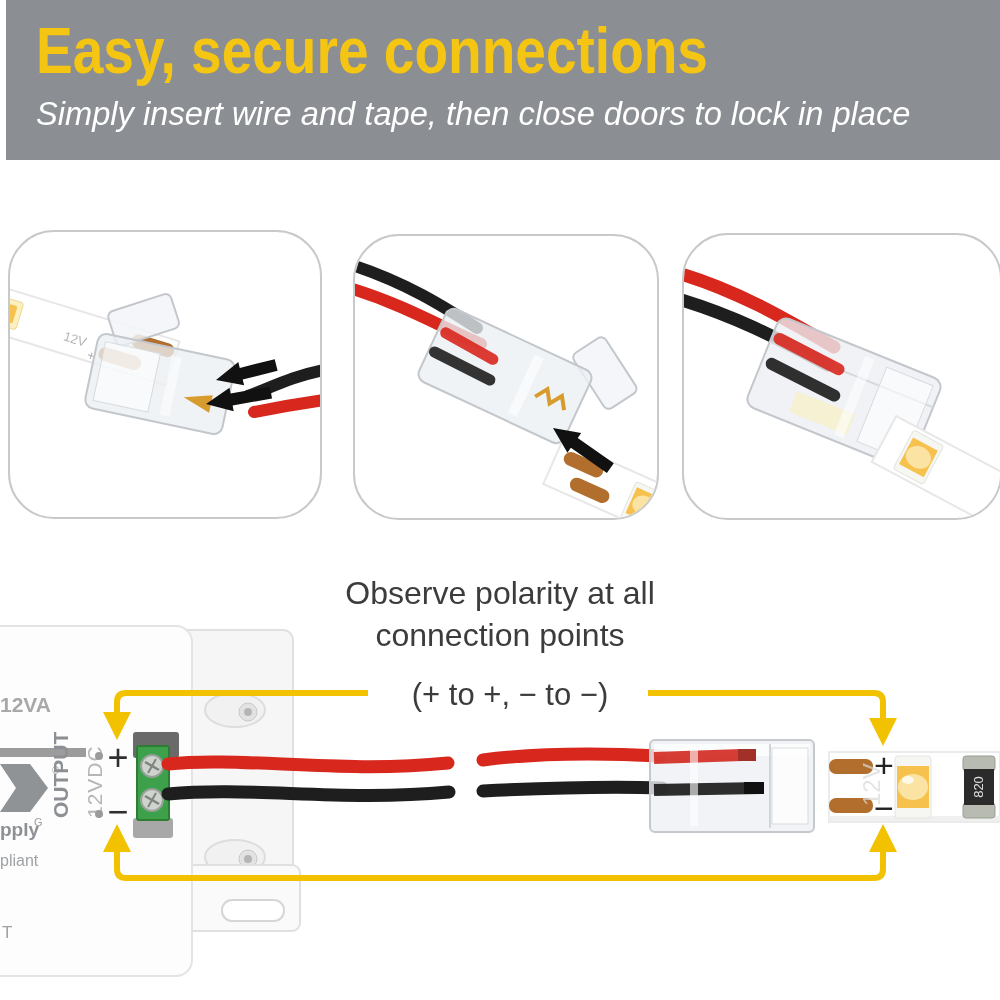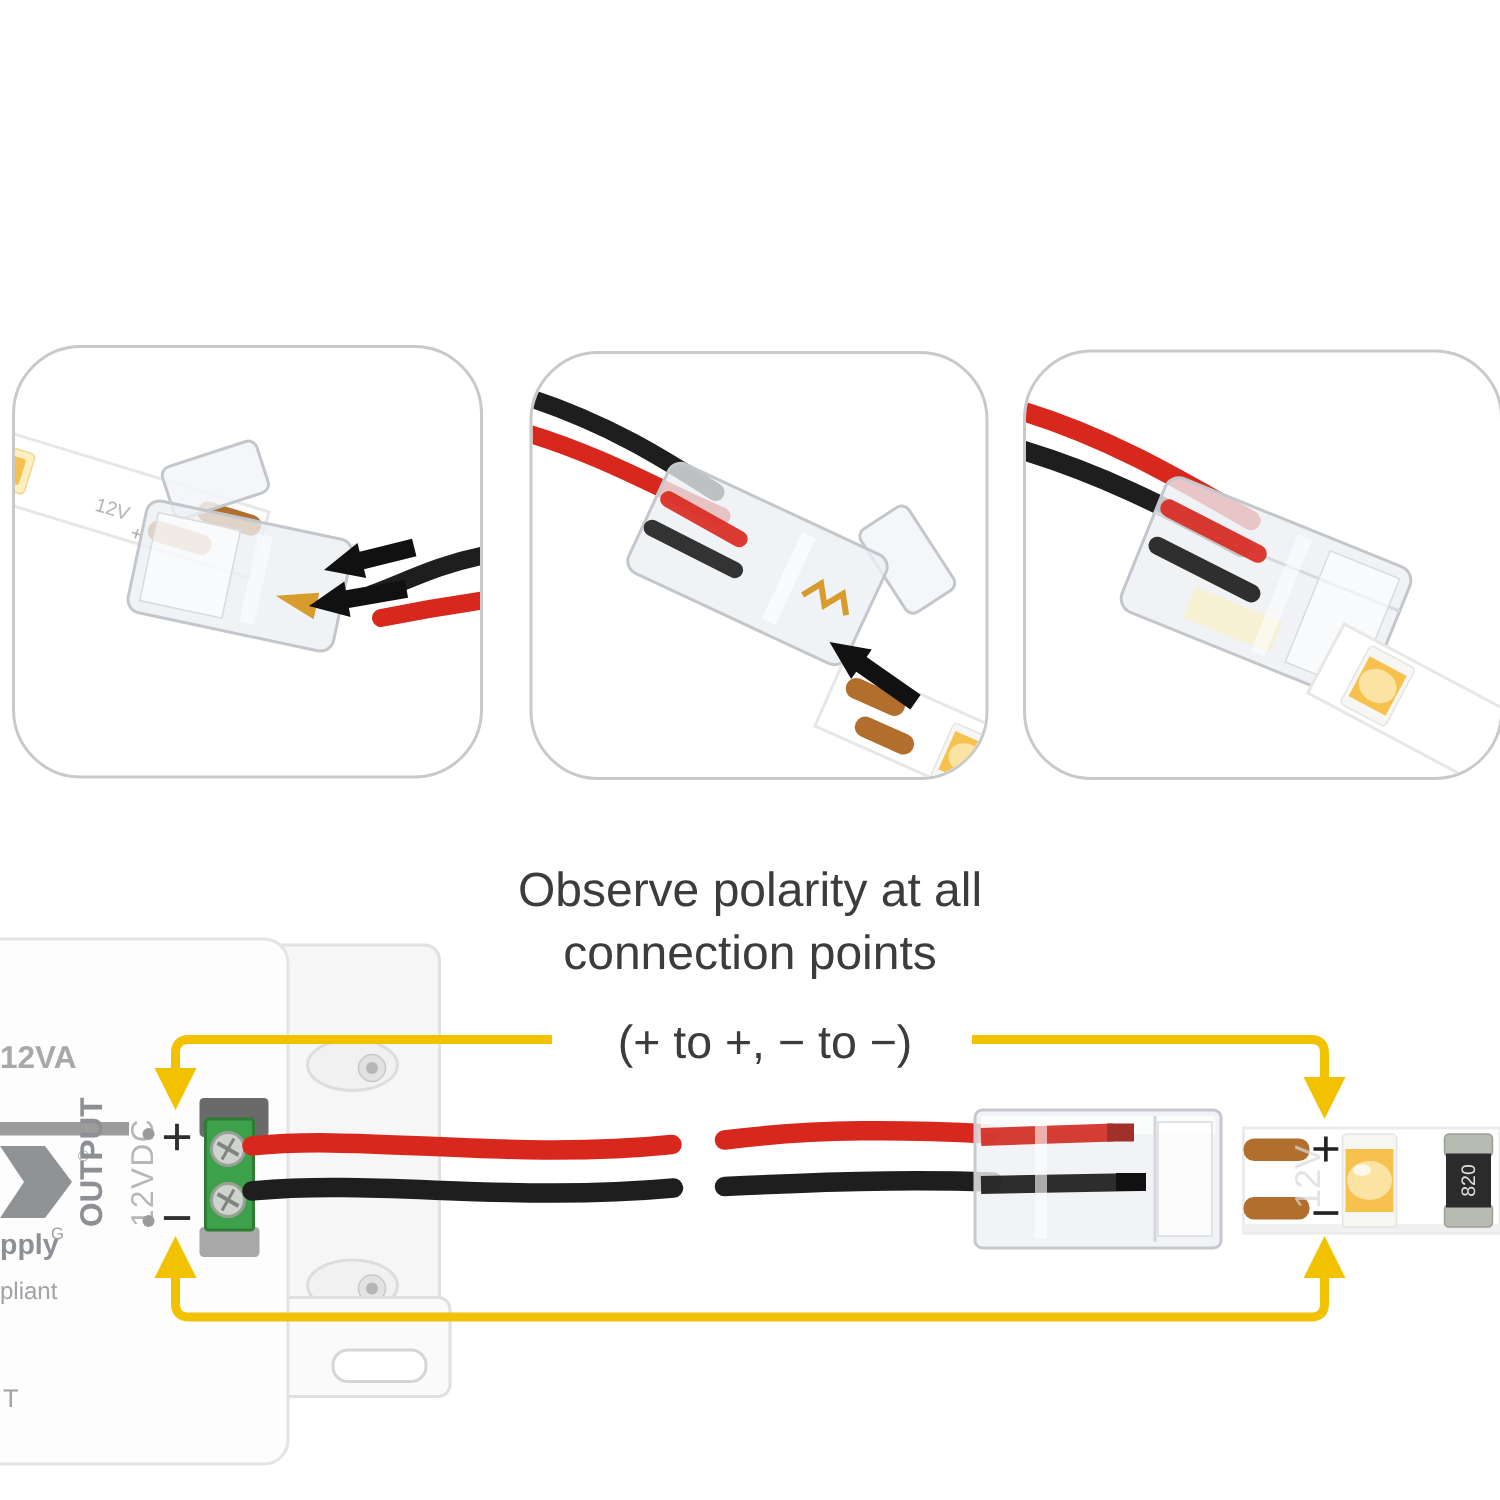--- a/index.html
+++ b/index.html
@@ -19,20 +19,24 @@
   #panel3{left:682px;top:233px;width:316px;height:283px;}
   
   .diagram{position:absolute;left:0;top:560px;width:1000px;height:440px;}
   text{font-family:"Liberation Sans",sans-serif;}
 </style>
 </head>
 <body>
 
 <div class="stage">
 
+  <div class="header">
+    <div class="title">Easy, secure connections</div>
+    <div class="subtitle">Simply insert wire and tape, then close doors to lock in place</div>
+  </div>
 
   <div class="panel" id="panel1">
     <svg width="310" height="285" viewBox="0 0 310 285">
 
       <g transform="translate(-18,52) rotate(17)">
         <rect x="0" y="0" width="196" height="46" fill="#ffffff" stroke="#e7e7e7" stroke-width="2"></rect>
         <rect x="8" y="9" width="28" height="28" rx="3" fill="#fdf0c0" stroke="#ecd98f"></rect>
         <rect x="13" y="14" width="18" height="18" rx="2" fill="#f7c14e"></rect>
         <text x="84" y="33" font-size="13" fill="#b5b5b5">12V</text>
         <text x="138" y="18" font-size="13" fill="#a8a8a8">−</text>

